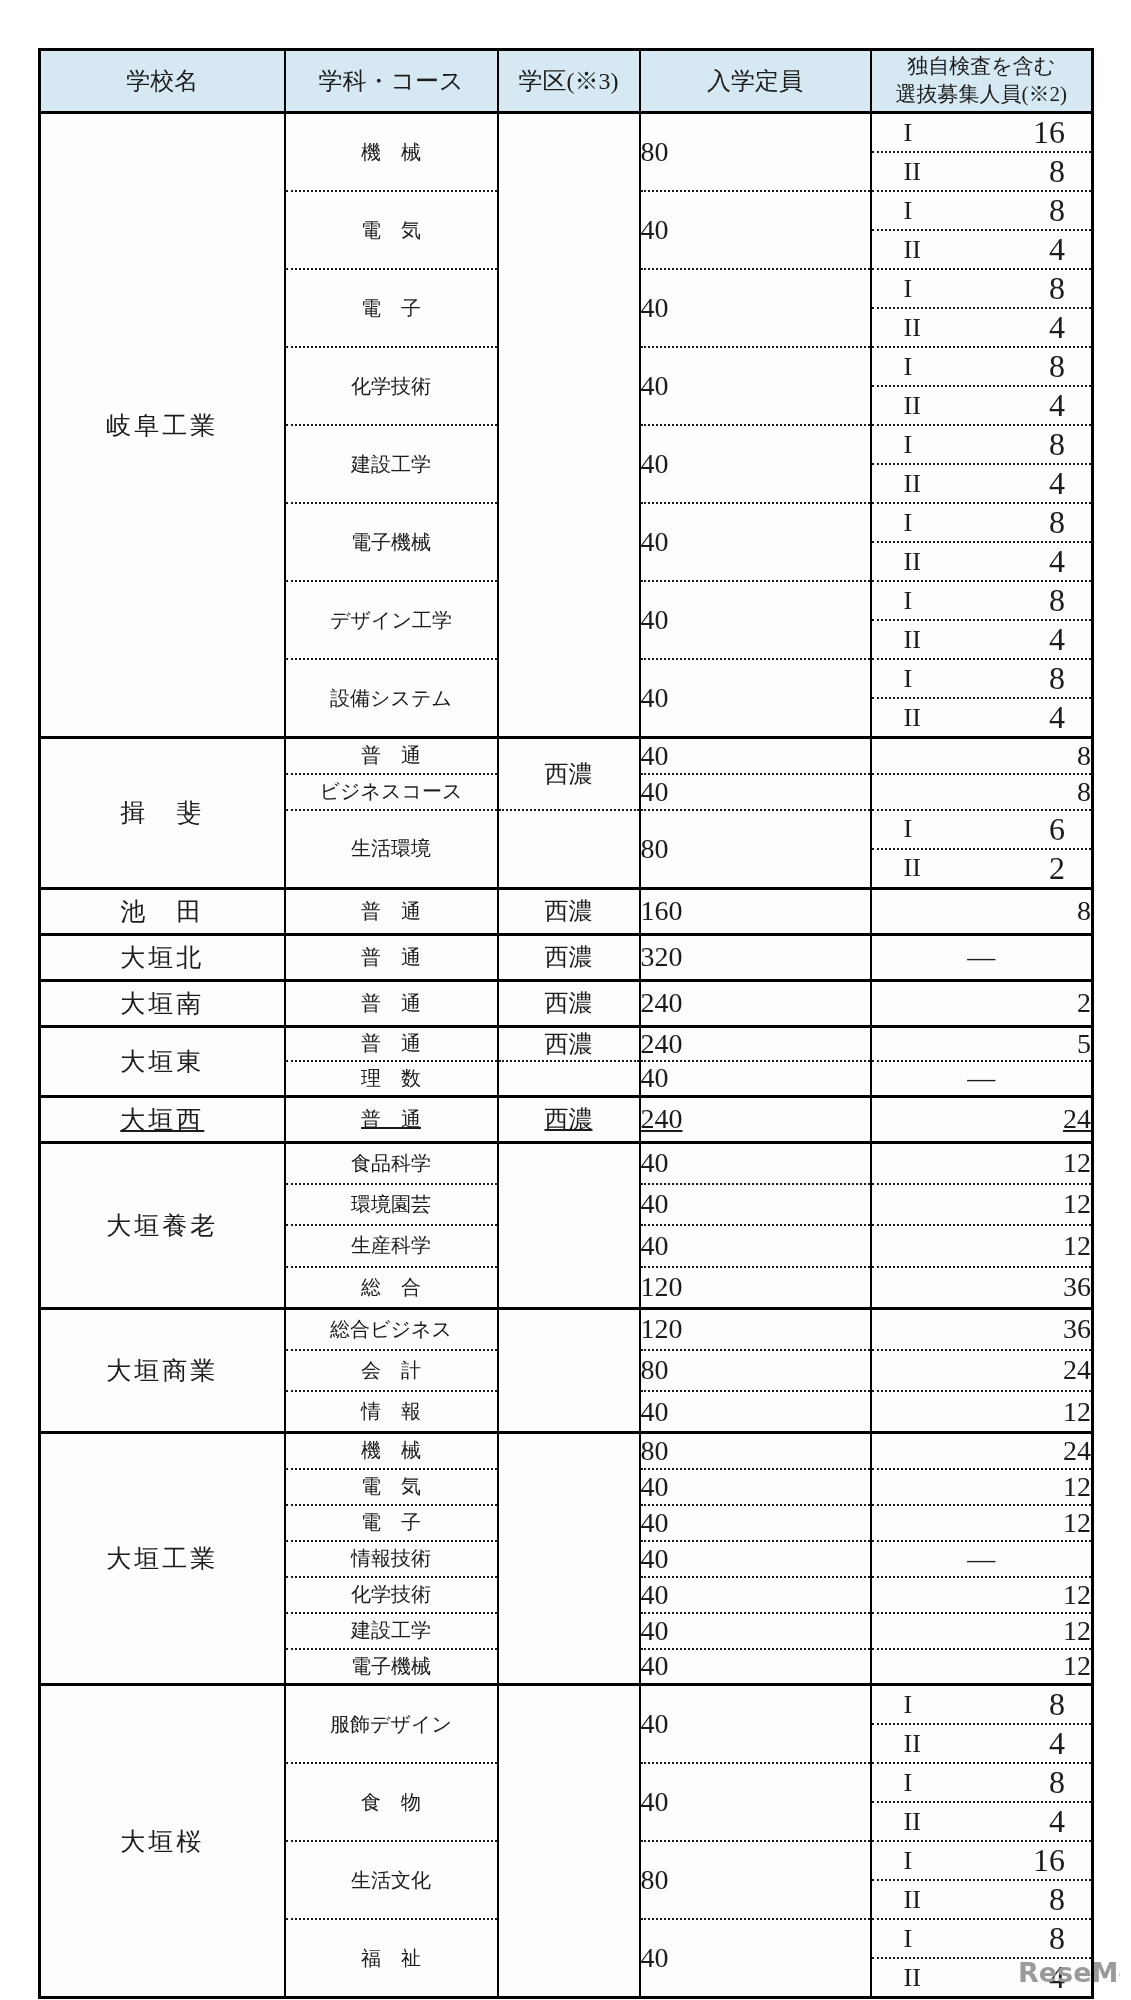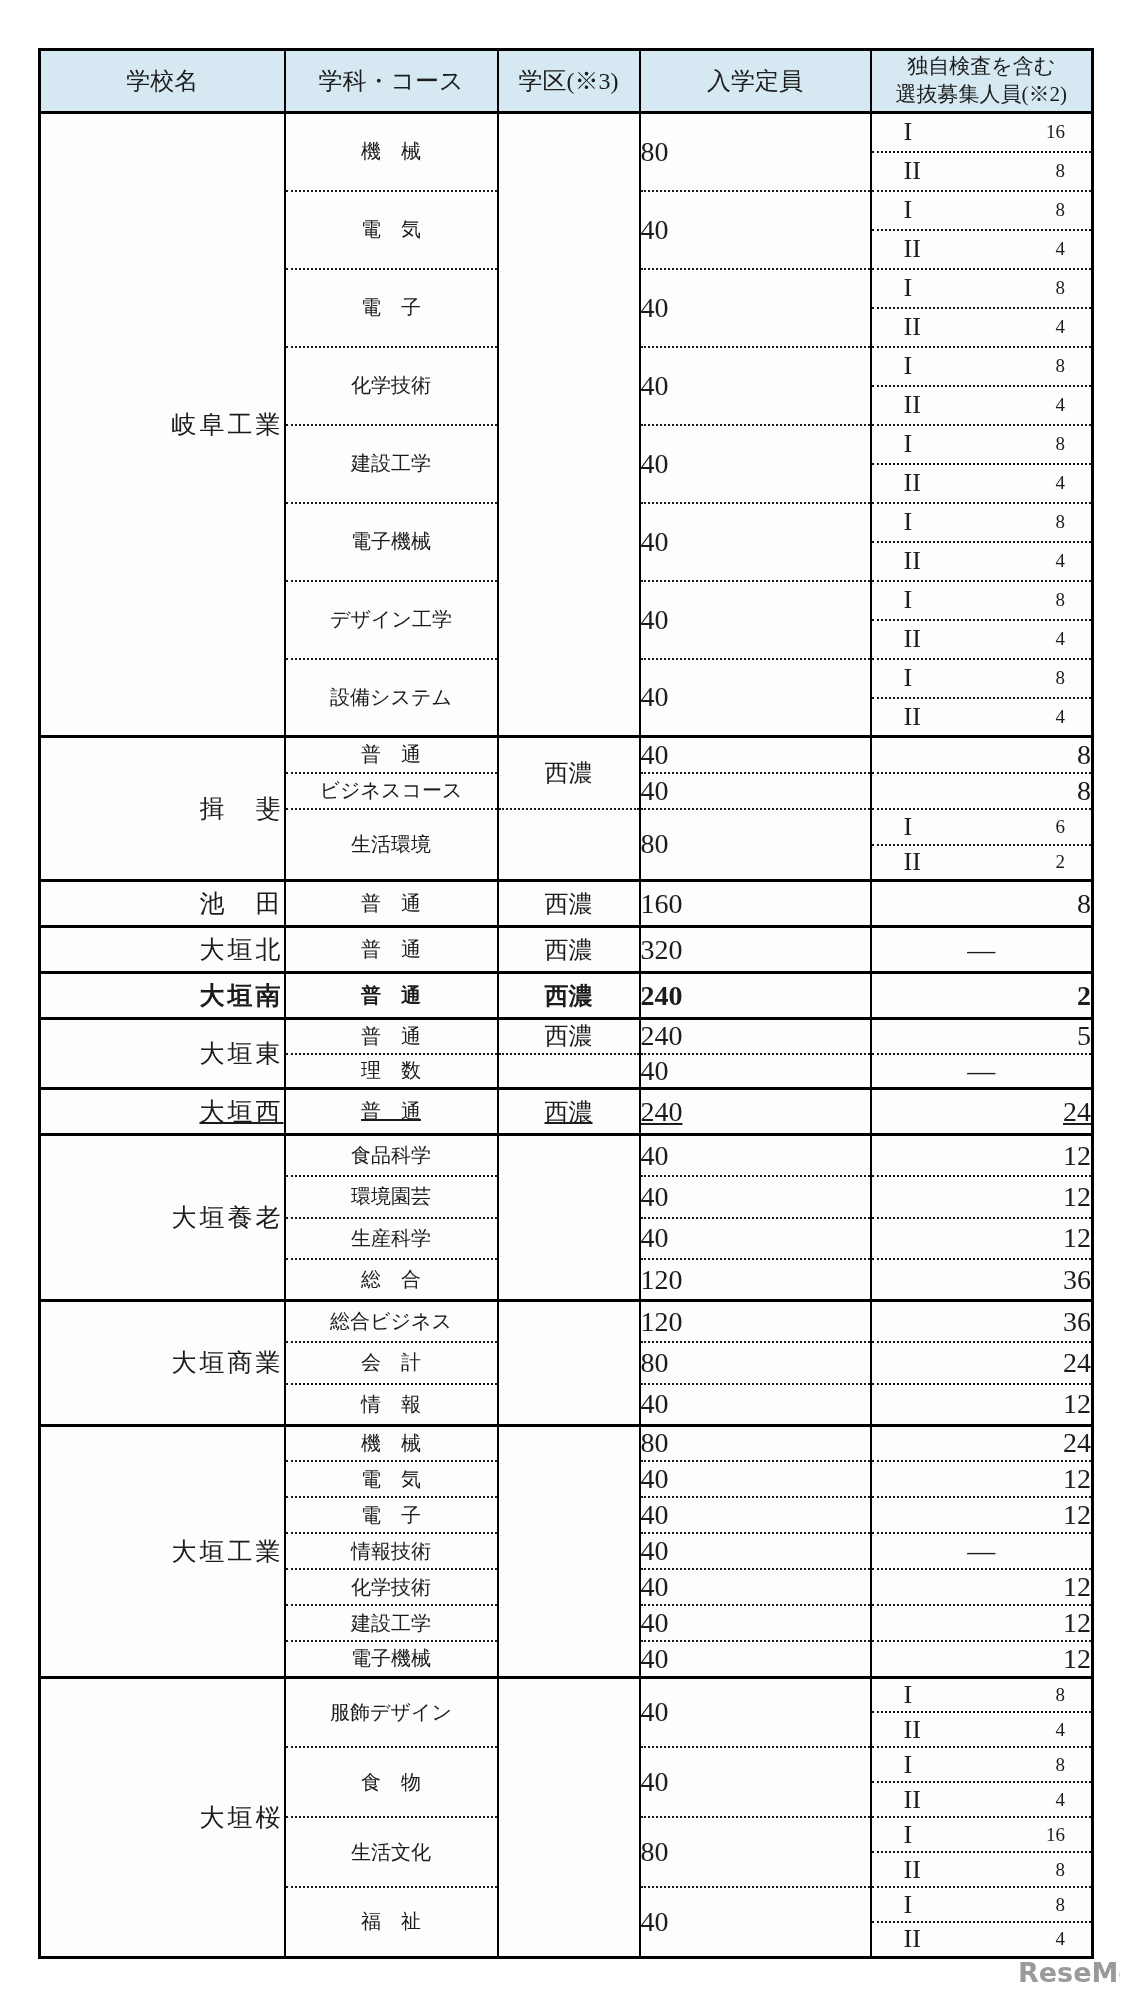--- a/index.html
+++ b/index.html
@@ -39,21 +39,21 @@
     font-weight:normal;
     font-size:24px;
     text-align:center;
     height:60px;
   }
   thead th .two-line{
     font-size:21px;
     line-height:1.32;
   }
   td.school-cell{
-    text-align:right;
+    text-align:center;
     font-size:25px;
     letter-spacing:3px;
   }
   td.dept-cell{
     text-align:center;
     font-size:20px;
   }
   td.district-cell{
     text-align:center;
     font-size:24px;
@@ -72,21 +72,21 @@
     text-align:center;
     padding-right:0;
   }
   .sel-split{
     display:flex;
     justify-content:space-between;
     align-items:center;
     padding:0 26px 0 32px;
   }
   .sel-roman{ font-size:26px; }
-  .sel-val{ font-size:19px; }
+  .sel-val{ font-size:32px; }
   .thick-top{ border-top:3px solid #000 !important; }
   .dotted-top{ border-top:2px dotted #1a1a1a; }
   .watermark{
     position:absolute;
     left:1018px;
     top:1957px;
     color:#9a9a9a;
     font-family:"DejaVu Sans","Liberation Sans",sans-serif;
     font-weight:bold;
     font-size:27px;
@@ -305,21 +305,21 @@
           <td class="capacity-cell thick-top" rowspan="1">160</td>
           <td class="sel-cell thick-top sel-single">8</td>
         </tr>
         <tr style="height: 46px;">
           <td class="school-cell thick-top" rowspan="1">大垣北</td>
           <td class="dept-cell thick-top" rowspan="1">普　通</td>
           <td class="district-cell thick-top" rowspan="1">西濃</td>
           <td class="capacity-cell thick-top" rowspan="1">320</td>
           <td class="sel-cell thick-top sel-dash">—</td>
         </tr>
-        <tr style="height: 46px; font-weight: bold;">
+        <tr style="height: 46px;">
           <td class="school-cell thick-top" rowspan="1">大垣南</td>
           <td class="dept-cell thick-top" rowspan="1">普　通</td>
           <td class="district-cell thick-top" rowspan="1">西濃</td>
           <td class="capacity-cell thick-top" rowspan="1">240</td>
           <td class="sel-cell thick-top sel-single">2</td>
         </tr>
         <tr style="height: 35px; margin-top: 19px;">
           <td class="school-cell thick-top" rowspan="2">大垣東</td>
           <td class="dept-cell thick-top" rowspan="1">普　通</td>
           <td class="district-cell thick-top" rowspan="1">西濃</td>

